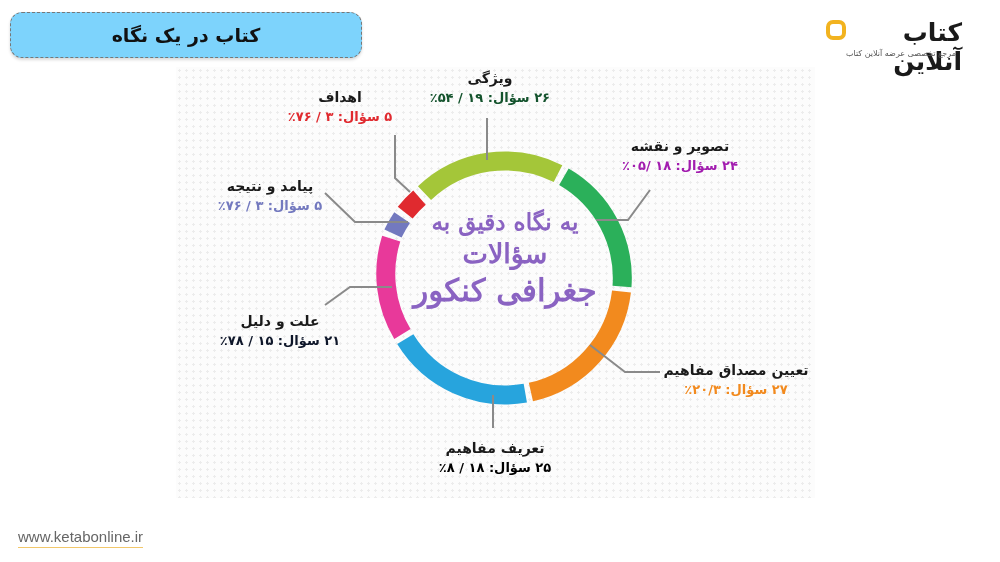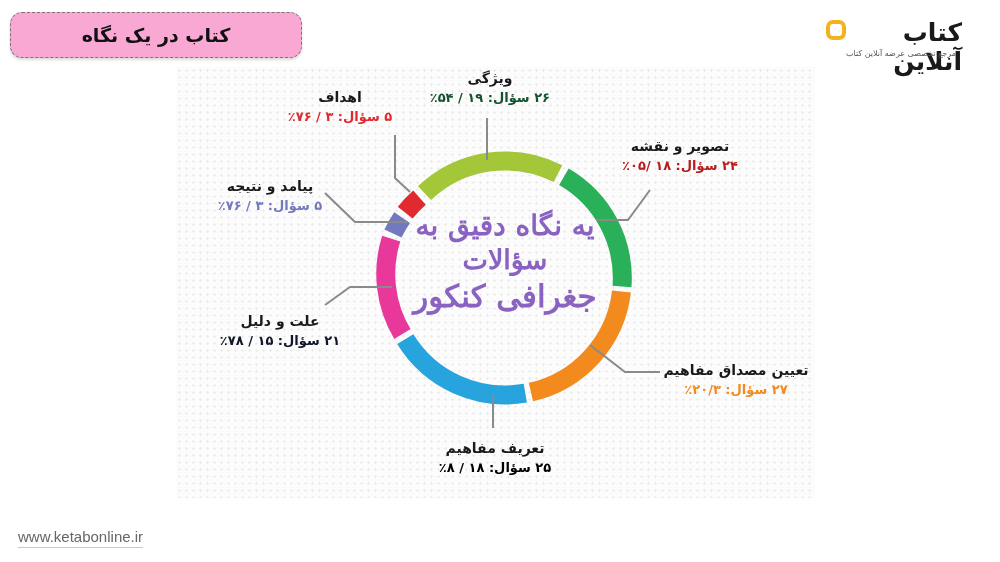--- a/index.html
+++ b/index.html
@@ -1,21 +1,21 @@
 <!DOCTYPE html>
 <html><head>
 <meta charset="utf-8">
 <style>
   * { box-sizing: border-box; margin: 0; padding: 0; }
   html, body { width: 1000px; height: 562px; background: #ffffff; overflow: hidden; }
   body { position: relative; font-family: "DejaVu Sans", sans-serif; }
 
   .title-pill {
-    position: absolute; left: 10px; top: 12px; width: 292px; height: 46px;
-    background: #f9a8d4; border: 1px dashed #777; border-radius: 12px;
+    position: absolute; left: 10px; top: 12px; width: 352px; height: 46px;
+    background: #7dd3fc; border: 1px dashed #777; border-radius: 12px;
     box-shadow: 0 2px 3px rgba(0,0,0,0.15);
     display: flex; align-items: center; justify-content: center;
     direction: rtl;
   }
   .title-pill span { font-size: 19px; font-weight: bold; color: #111; }
 
   .brand { position: absolute; left: 826px; top: 16px; width: 140px; height: 40px; direction: rtl; }
   .brand-logo {
     position: absolute; left: 0; top: 4px; width: 20px; height: 20px;
     border: 4px solid #f2b31f; border-radius: 7px;
@@ -30,21 +30,21 @@
     background-size: 7px 7px;
   }
 
   svg.ring { position: absolute; left: 0; top: 0; width: 1000px; height: 562px; }
 
   .center-text {
     position: absolute; left: 405px; top: 208px; width: 200px; height: 150px;
     direction: rtl; text-align: center; color: #8a63c2; font-weight: bold;
     font-family: "DejaVu Serif", serif; line-height: 1.25;
   }
-  .center-text .l1 { font-size: 28px; display: block; }
+  .center-text .l1 { font-size: 23px; display: block; }
   .center-text .l2 { font-size: 27px; display: block; }
   .center-text .l3 { font-size: 31px; display: block; }
 
   .label { position: absolute; direction: rtl; text-align: center; }
   .label .name { display: block; font-size: 14px; font-weight: bold; color: #1a1a1a; white-space: nowrap; }
   .label .stat { display: block; font-size: 13px; font-weight: bold; white-space: nowrap; margin-top: 4px; }
 
   .footer-url {
     position: absolute; left: 18px; top: 528px; font-size: 15px; color: #666;
     border-bottom: 1px solid #f2c76a; padding-bottom: 2px;
@@ -99,21 +99,21 @@
   <span class="stat" style="color:#14532d;">۲۶ سؤال: ۱۹ / ۵۴٪</span>
 </div>
 
 <div class="label" style="left:270px; top:89px; width:140px;">
   <span class="name">اهداف</span>
   <span class="stat" style="color:#e02a2f;">۵ سؤال: ۳ / ۷۶٪</span>
 </div>
 
 <div class="label" style="left:600px; top:138px; width:160px;">
   <span class="name">تصویر و نقشه</span>
-  <span class="stat" style="color:#b91c1c;">۲۴ سؤال: ۱۸ /۰۵٪</span>
+  <span class="stat" style="color:#a21caf;">۲۴ سؤال: ۱۸ /۰۵٪</span>
 </div>
 
 <div class="label" style="left:210px; top:178px; width:120px;">
   <span class="name">پیامد و نتیجه</span>
   <span class="stat" style="color:#7379bf;">۵ سؤال: ۳ / ۷۶٪</span>
 </div>
 
 <div class="label" style="left:215px; top:313px; width:130px;">
   <span class="name">علت و دلیل</span>
   <span class="stat" style="color:#0f172a;">۲۱ سؤال: ۱۵ / ۷۸٪</span>

